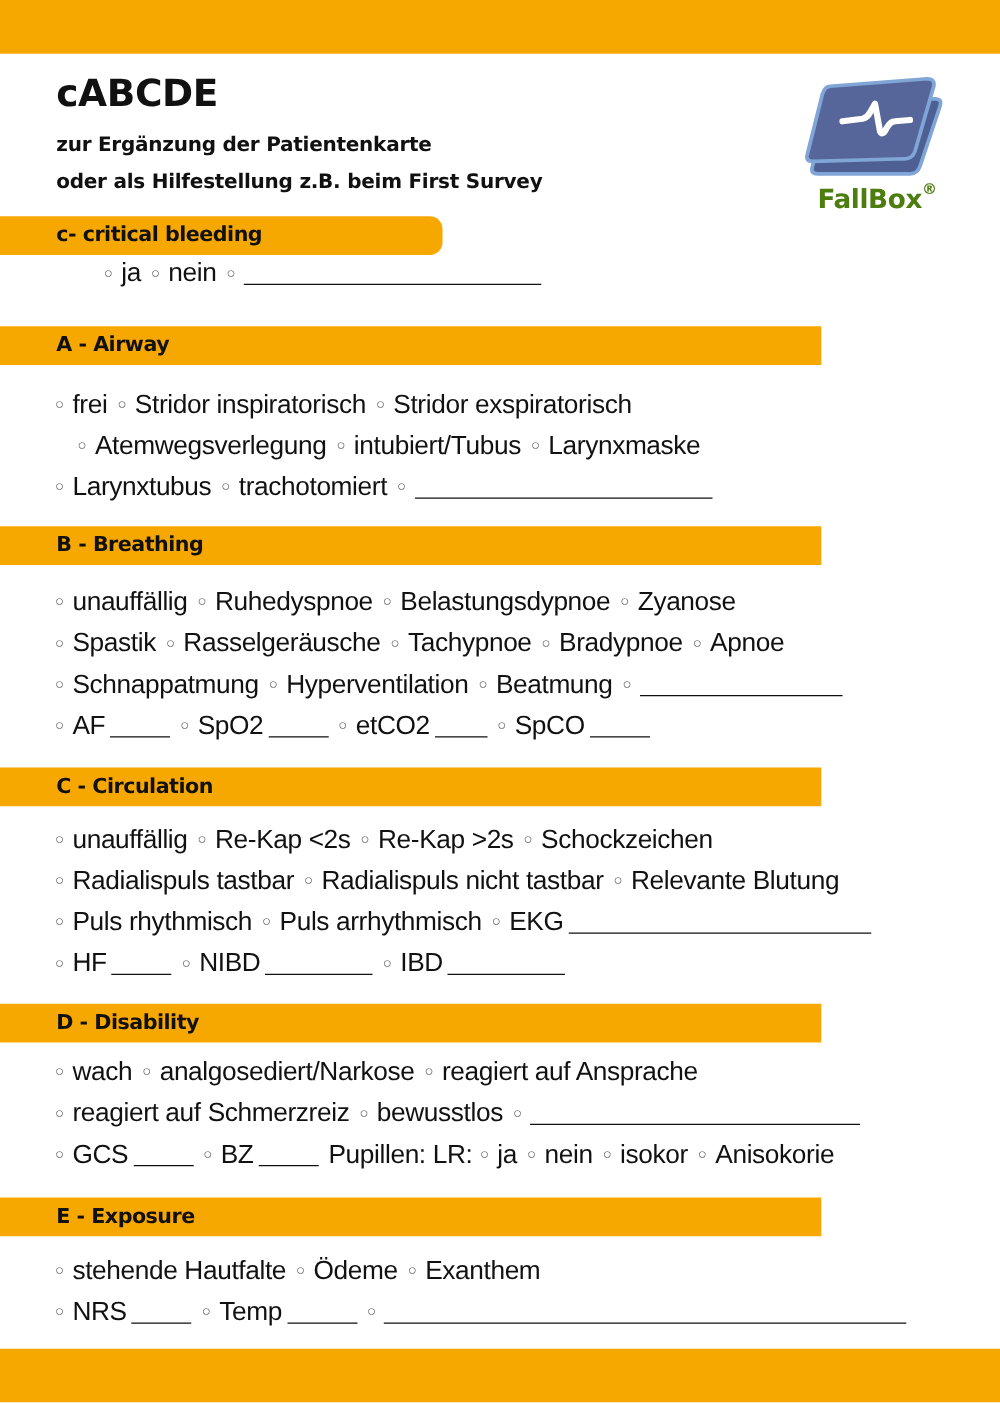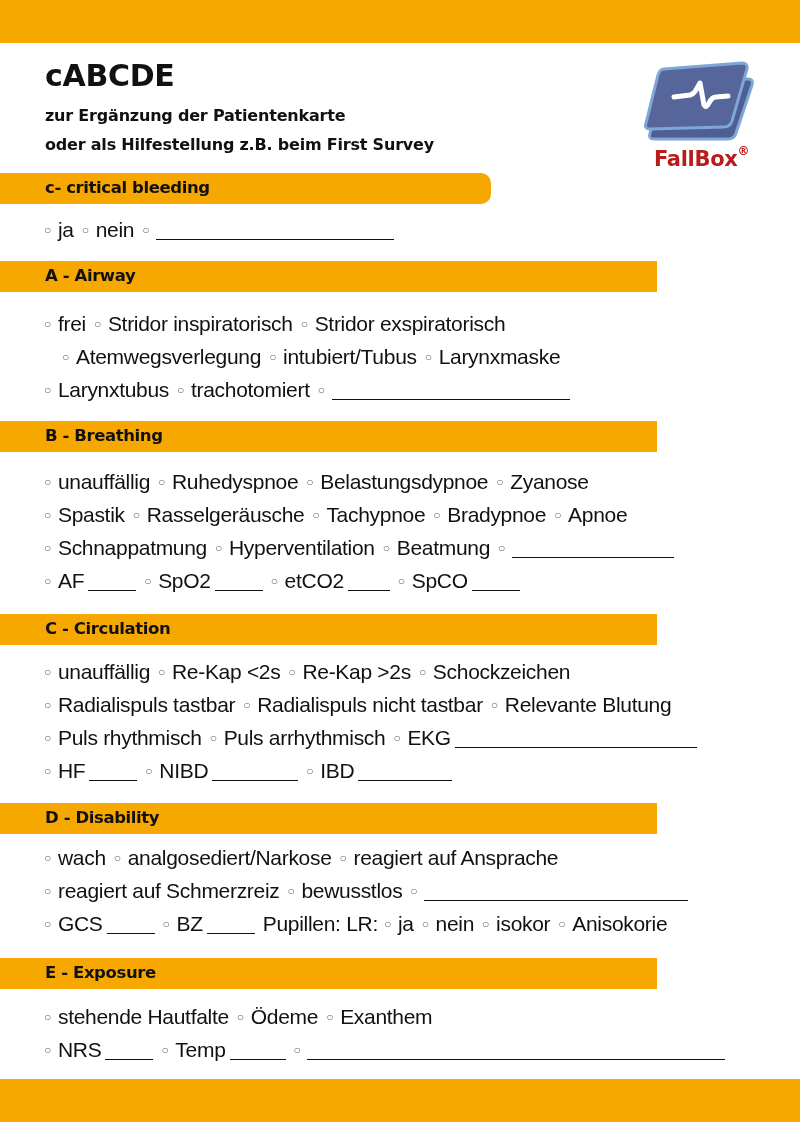--- a/index.html
+++ b/index.html
@@ -9,25 +9,25 @@
   .band-top { position: absolute; left: 0; top: 0; width: 800px; height: 43px; background: #f7a800; }
   .band-bottom { position: absolute; left: 0; top: 1079px; width: 800px; height: 43px; background: #f7a800; }
 
   .title { position: absolute; left: 45px; top: 58px; font-size: 30px; font-weight: bold; letter-spacing: -0.3px; }
   .subtitle { position: absolute; left: 45px; font-size: 16px; font-weight: bold; letter-spacing: -0.2px; }
   .sub1 { top: 106px; }
   .sub2 { top: 135px; }
 
   .logo { position: absolute; left: 640px; top: 55px; width: 130px; height: 125px; }
   .logo svg { position: absolute; left: 4px; top: 2px; }
-  .logo-text { position: absolute; left: 14px; top: 92px; font-size: 21px; font-weight: bold; color: #b91c1c; letter-spacing: -0.3px; }
+  .logo-text { position: absolute; left: 14px; top: 92px; font-size: 21px; font-weight: bold; color: #4d7c0f; letter-spacing: -0.3px; }
   .logo-text sup { font-size: 12px; position: relative; top: -3px; }
 
   .section-header { position: absolute; left: 0; height: 31px; background: #f7a800; width: 657px; }
-  .section-header.short { width: 491px; border-radius: 0 10px 10px 0; }
+  .section-header.short { width: 354px; border-radius: 0 10px 10px 0; }
   .section-header span { position: absolute; left: 45px; top: 5px; font-size: 16.5px; font-weight: bold; letter-spacing: -0.4px; }
 
   .row { position: absolute; left: 44px; font-family: "Liberation Sans", sans-serif; font-size: 21px; white-space: nowrap; letter-spacing: -0.3px; }
   .opt { display: inline-block; margin-right: 8px; }
   .opt .bullet { font-size: 12px; color: #666; position: relative; top: -3px; margin-right: 7px; }
   .blank { display: inline-block; border-bottom: 1.5px solid #111; height: 18px; vertical-align: baseline; position: relative; top: 3px; }
   .label-inline { display: inline-block; margin-right: 6px; text-align: center; }
 </style>
 </head>
 <body>
@@ -44,21 +44,21 @@
     <path d="M20 12 L98 6 Q104 6 103 12 L88 64 Q86 70 80 70 L6 72 Q0 72 2 66 L14 18 Q16 12 20 12 Z" fill="#56669a" stroke="#7fa6d6" stroke-width="3"></path>
     <path d="M30 40 L46 38 Q50 37 52 33 L56 26 L60 48 Q62 52 65 46 Q68 40 72 40 L84 39" fill="none" stroke="#ffffff" stroke-width="5" stroke-linecap="round" stroke-linejoin="round"></path>
   </svg>
   <div class="logo-text"><span>FallBox</span><sup>®</sup></div>
 </div>
 
 <div class="section-header short" style="top:173px">
     <span>c- critical bleeding</span>
   </div>
 <div id="sec-c">
-    <div class="row" style="top: 218px;"><span class="opt"><span class="bullet">○</span><span>ja</span></span><span class="opt"><span class="bullet">○</span><span>nein</span></span><span class="opt"><span class="bullet">○</span><span class="blank" style="width: 238px; margin-left: 0px;"></span></span></div>
+    <div class="row" style="top: 207px; margin-left: 39px;"><span class="opt"><span class="bullet">○</span><span>ja</span></span><span class="opt"><span class="bullet">○</span><span>nein</span></span><span class="opt"><span class="bullet">○</span><span class="blank" style="width: 238px; margin-left: 0px;"></span></span></div>
   </div>
 
 <div class="section-header" style="top:261px">
     <span>A - Airway</span>
   </div>
 <div id="sec-a">
     <div class="row" style="top: 312px;"><span class="opt"><span class="bullet">○</span><span>frei</span></span><span class="opt"><span class="bullet">○</span><span>Stridor inspiratorisch</span></span><span class="opt"><span class="bullet">○</span><span>Stridor exspiratorisch</span></span></div>
     <div class="row" style="top: 345px; margin-left: 18px;"><span class="opt"><span class="bullet">○</span><span>Atemwegsverlegung</span></span><span class="opt"><span class="bullet">○</span><span>intubiert/Tubus</span></span><span class="opt"><span class="bullet">○</span><span>Larynxmaske</span></span></div>
     <div class="row" style="top: 378px; text-align: right;"><span class="opt"><span class="bullet">○</span><span>Larynxtubus</span></span><span class="opt"><span class="bullet">○</span><span>trachotomiert</span></span><span class="opt"><span class="bullet">○</span><span class="blank" style="width: 238px; margin-left: 0px;"></span></span></div>
   </div>

